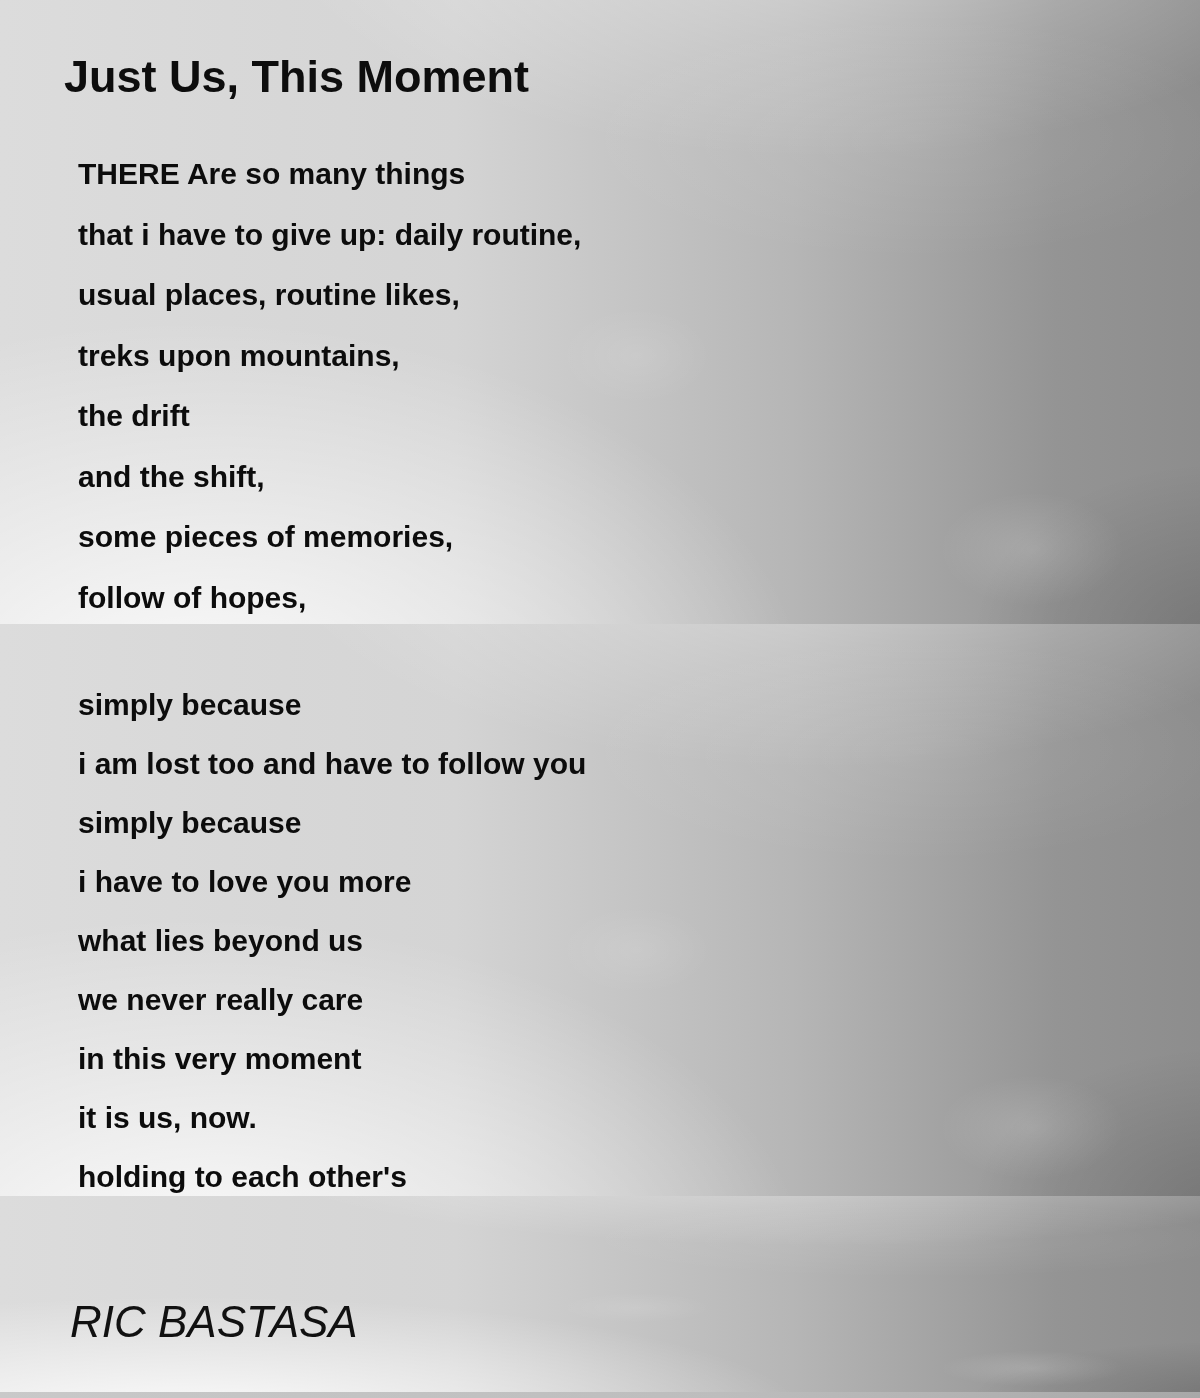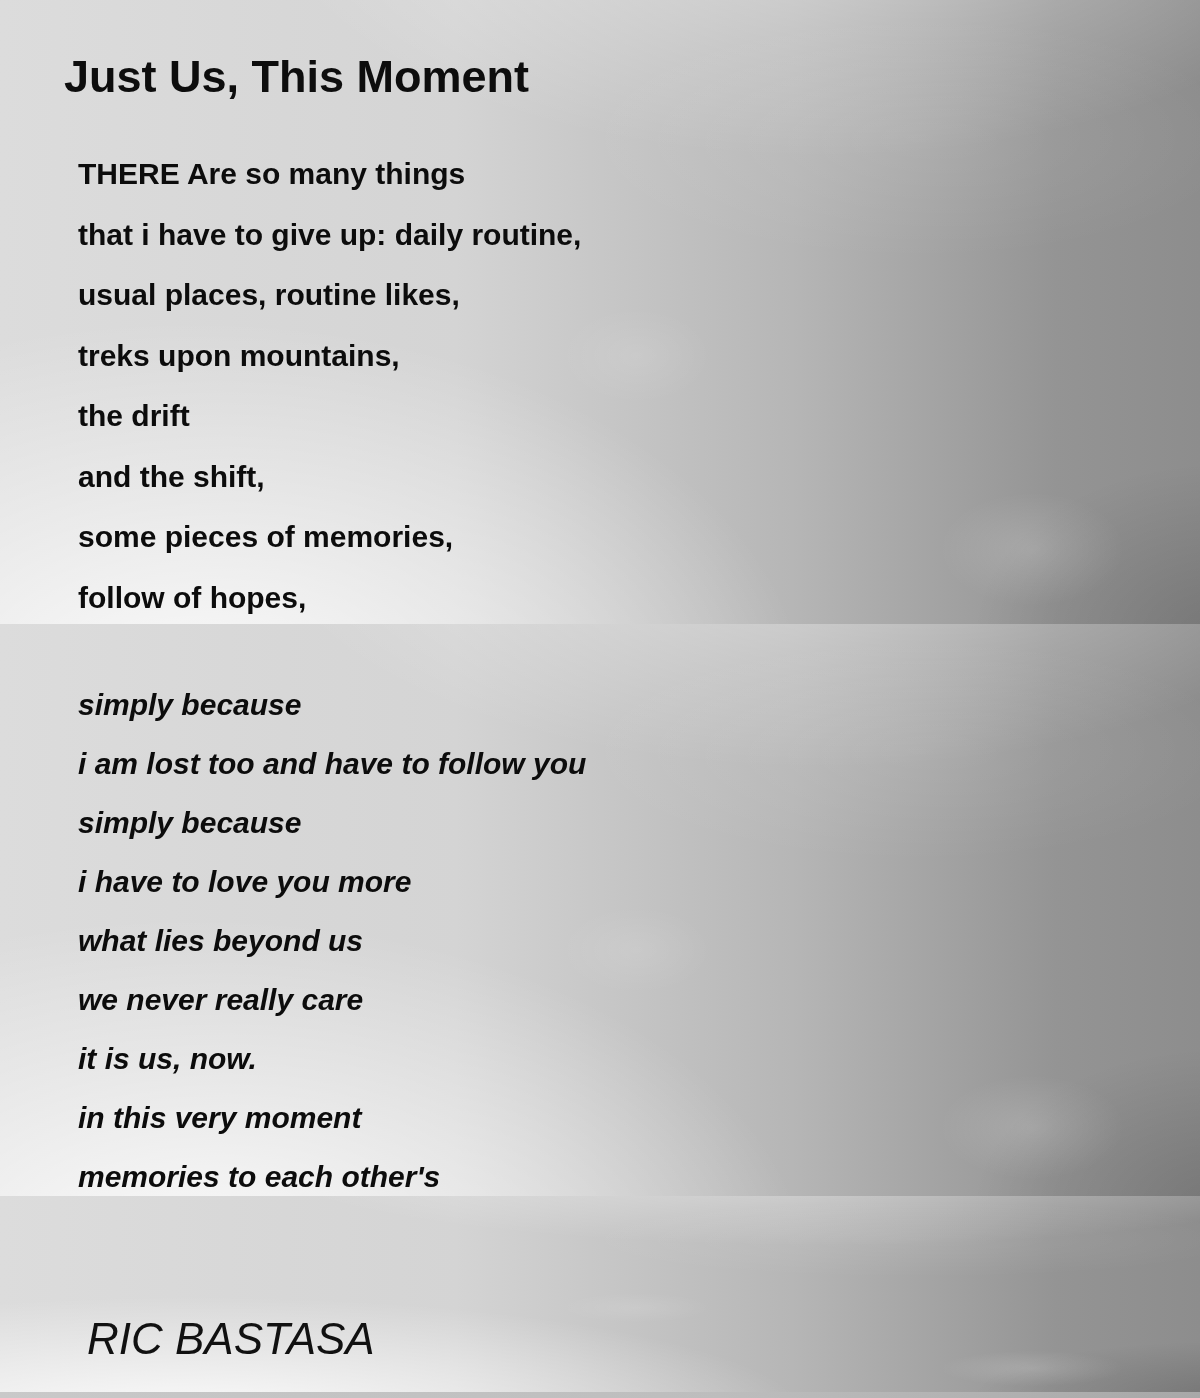--- a/index.html
+++ b/index.html
@@ -24,21 +24,21 @@
     background:
       radial-gradient(ellipse 40% 28% at 76% 22%, rgba(255,255,255,0.10), rgba(255,255,255,0) 70%),
       radial-gradient(ellipse 11% 13% at 86% 88%, rgba(255,255,255,0.15), rgba(255,255,255,0) 70%),
       radial-gradient(ellipse 9% 11% at 53% 57%, rgba(255,255,255,0.10), rgba(255,255,255,0) 70%),
       radial-gradient(ellipse 30% 40% at 102% 102%, rgba(0,0,0,0.16), rgba(0,0,0,0) 70%),
       radial-gradient(ellipse 65% 60% at 68% -18%, rgba(255,255,255,0.50), rgba(255,255,255,0) 72%),
       radial-gradient(ellipse 78% 95% at 16% 114%, rgba(255,255,255,0.92), rgba(255,255,255,0) 66%),
       linear-gradient(to right, #dcdcdc 0%, #d4d4d4 38%, #b6b6b6 66%, #949494 88%, #8d8d8d 100%);
   }
   .tile-1 { height: 624px; padding-top: 51px; }
-  .tile-2 { height: 572px; padding-top: 47px; font-style: italic; }
+  .tile-2 { height: 572px; padding-top: 47px; }
   .tile-3 { height: 196px; padding-top: 100px; }
   .tile-4 {
     height: 6px;
     padding: 0;
     background: linear-gradient(to right, #c9c9c9 0%, #bdbdbd 60%, #a8a8a8 100%);
   }
   .title {
     margin: 0;
     font-size: 45px;
     font-weight: 700;
@@ -51,21 +51,21 @@
   .stanza-1 { margin-top: 45px; }
   .line {
     margin: 8px;
     font-size: 30px;
     font-weight: 700;
     line-height: 52.5px;
     color: #0c0c0c;
   }
   .tile-2 .line { line-height: 51px; }
   .author {
-    margin: 17px;
+    margin: 0;
     font-size: 44px;
     font-style: italic;
     font-weight: 400;
     line-height: 52px;
     color: #111111;
   }
 </style>
 </head>
 <body>
 
@@ -86,23 +86,23 @@
   </section>
 
   <section class="tile tile-2">
     <div class="stanza stanza-2">
       <p class="line">simply because</p>
       <p class="line">i am lost too and have to follow you</p>
       <p class="line">simply because</p>
       <p class="line">i have to love you more</p>
       <p class="line">what lies beyond us</p>
       <p class="line">we never really care</p>
+      <p class="line">in this very moment</p>
       <p class="line">it is us, now.</p>
-      <p class="line">in this very moment</p>
-      <p class="line">memories to each other's</p>
+      <p class="line">holding to each other's</p>
       <p class="line">hands.</p>
     </div>
   </section>
 
   <section class="tile tile-3">
     <div class="author">RIC BASTASA</div>
   </section>
 
   <div class="tile tile-4"></div>
 

